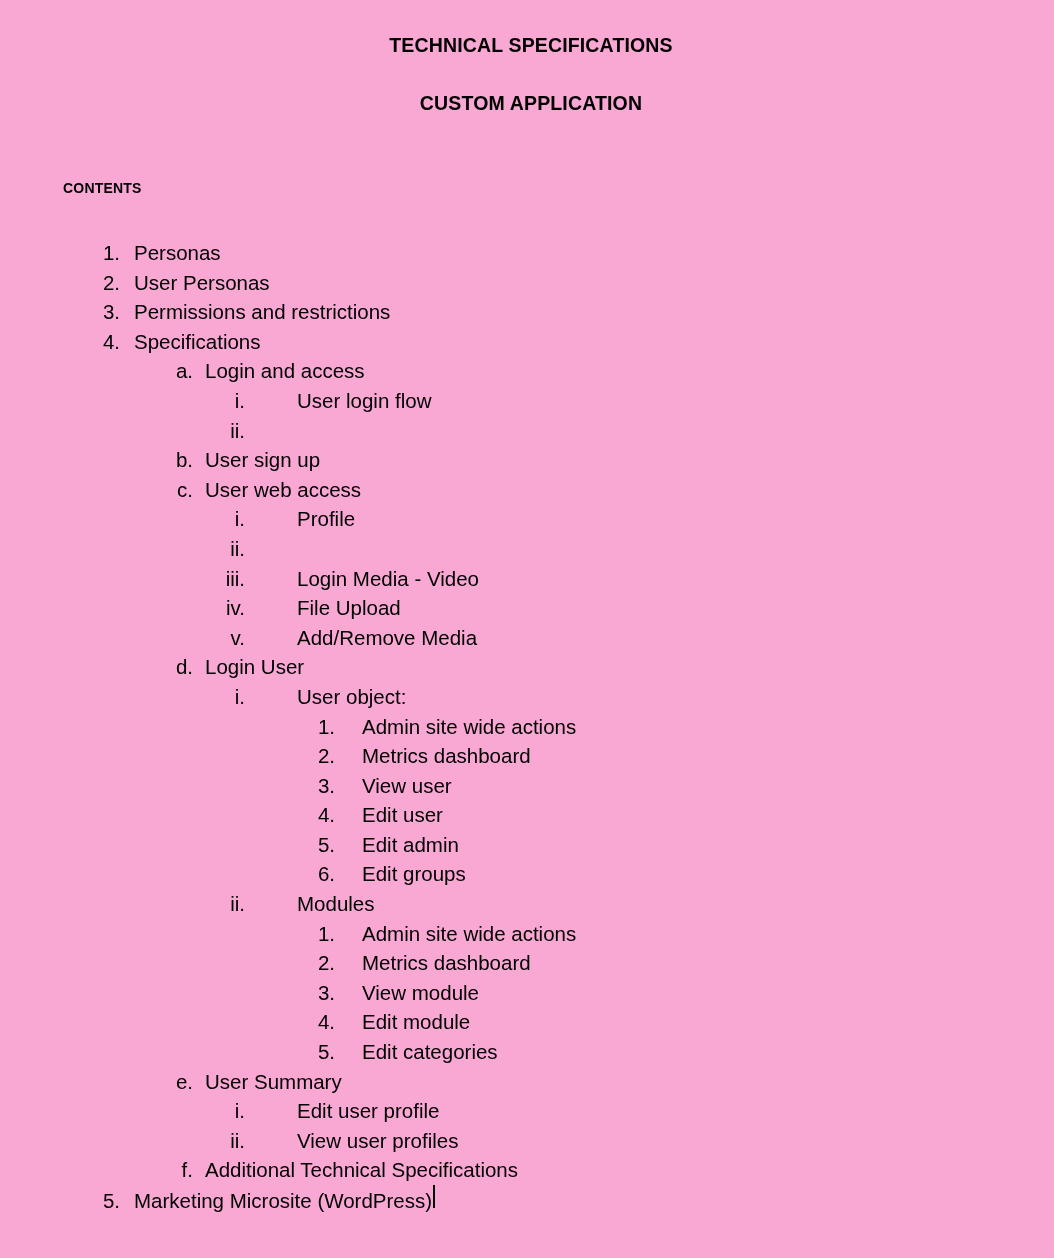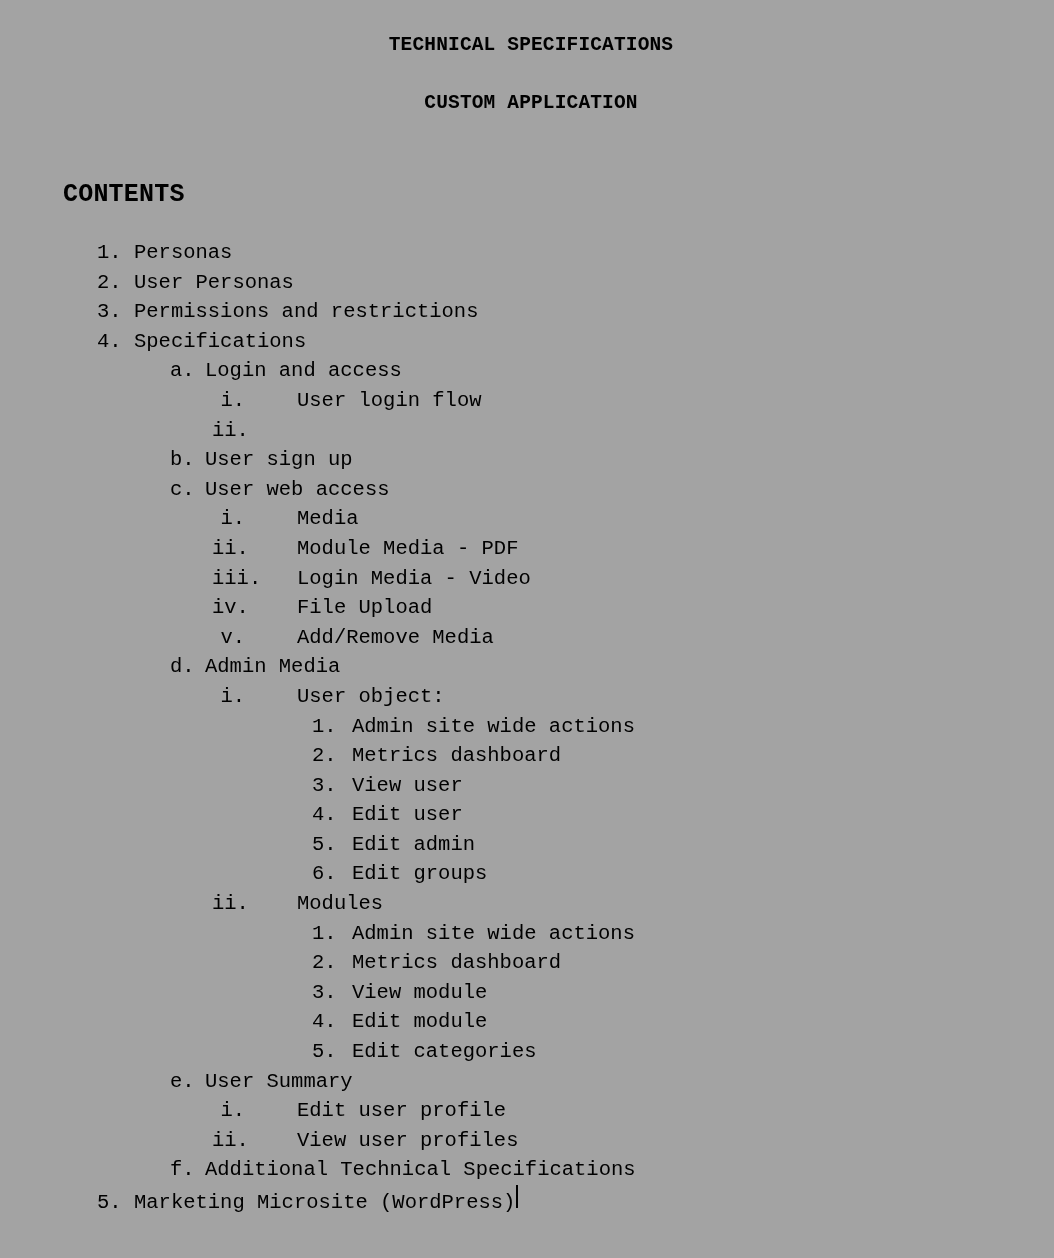--- a/index.html
+++ b/index.html
@@ -11,43 +11,42 @@
     width: 1054px;
     height: 1258px;
     font-family: "Liberation Sans", sans-serif;
     color: #000000;
     -webkit-font-smoothing: antialiased;
   }
   .page {
     position: relative;
     width: 1054px;
     height: 1258px;
-    background: #a3a3a3;
+    background: #f9a8d4;
     overflow: hidden;
-    font-family: Liberation Mono, monospace;
   }
 
   
   .doc-title {
     position: absolute;
     left: 0;
     width: 1062px;
     text-align: center;
     font-size: 19.5px;
     font-weight: bold;
     letter-spacing: 0.15px;
   }
   .doc-title.t1 { top: 34px; }
   .doc-title.t2 { top: 92px; }
 
   .contents-heading {
     position: absolute;
     left: 63px;
     top: 180px;
-    font-size: 25px;
+    font-size: 14px;
     font-weight: bold;
     letter-spacing: 0.2px;
   }
 
   
   .outline {
     position: absolute;
     left: 0;
     top: 238px;
     width: 1054px;
@@ -76,21 +75,21 @@
   
   .lvl2 > .marker { margin-left: 170px; width: 23px; }
   .lvl2 > .label  { margin-left: 12px; text-align: right; }
 
   
   .lvl3 > .marker { margin-left: 212px; width: 33px; }
   .lvl3 > .label  { margin-left: 52px; }
 
   
   .lvl4 > .marker { margin-left: 312px; width: 23px; }
-  .lvl4 > .label  { margin-left: 17px; }
+  .lvl4 > .label  { margin-left: 27px; }
 
   
   .caret {
     display: inline-block;
     width: 2px;
     height: 23px;
     background: #000000;
     vertical-align: -4px;
     margin-left: 1px;
   }
@@ -137,41 +136,40 @@
       <div class="row lvl2">
         <span class="marker">b.</span>
         <span class="label">User sign up</span>
       </div>
       <div class="row lvl2">
         <span class="marker">c.</span>
         <span class="label">User web access</span>
       </div>
       <div class="row lvl3">
         <span class="marker">i.</span>
-        <span class="label">Media</span>
-      </div>
-      <div class="row lvl3">
-        <span class="marker">ii.</span>
-        <span class="label">Module Media - PDF</span>
+        <span class="label">Profile</span>
+      </div>
+      <div class="row lvl3">
+        <span class="marker">ii.</span>
       </div>
       <div class="row lvl3">
         <span class="marker">iii.</span>
         <span class="label">Login Media - Video</span>
       </div>
       <div class="row lvl3">
         <span class="marker">iv.</span>
         <span class="label">File Upload</span>
       </div>
       <div class="row lvl3">
         <span class="marker">v.</span>
         <span class="label">Add/Remove Media</span>
       </div>
       <div class="row lvl2">
         <span class="marker">d.</span>
-        <span class="label">Admin Media</span>
+        <span class="label">Login User</span>
       </div>
       <div class="row lvl3">
         <span class="marker">i.</span>
         <span class="label">User object:</span>
       </div>
       <div class="row lvl4">
         <span class="marker">1.</span>
         <span class="label">Admin site wide actions</span>
       </div>
       <div class="row lvl4">

